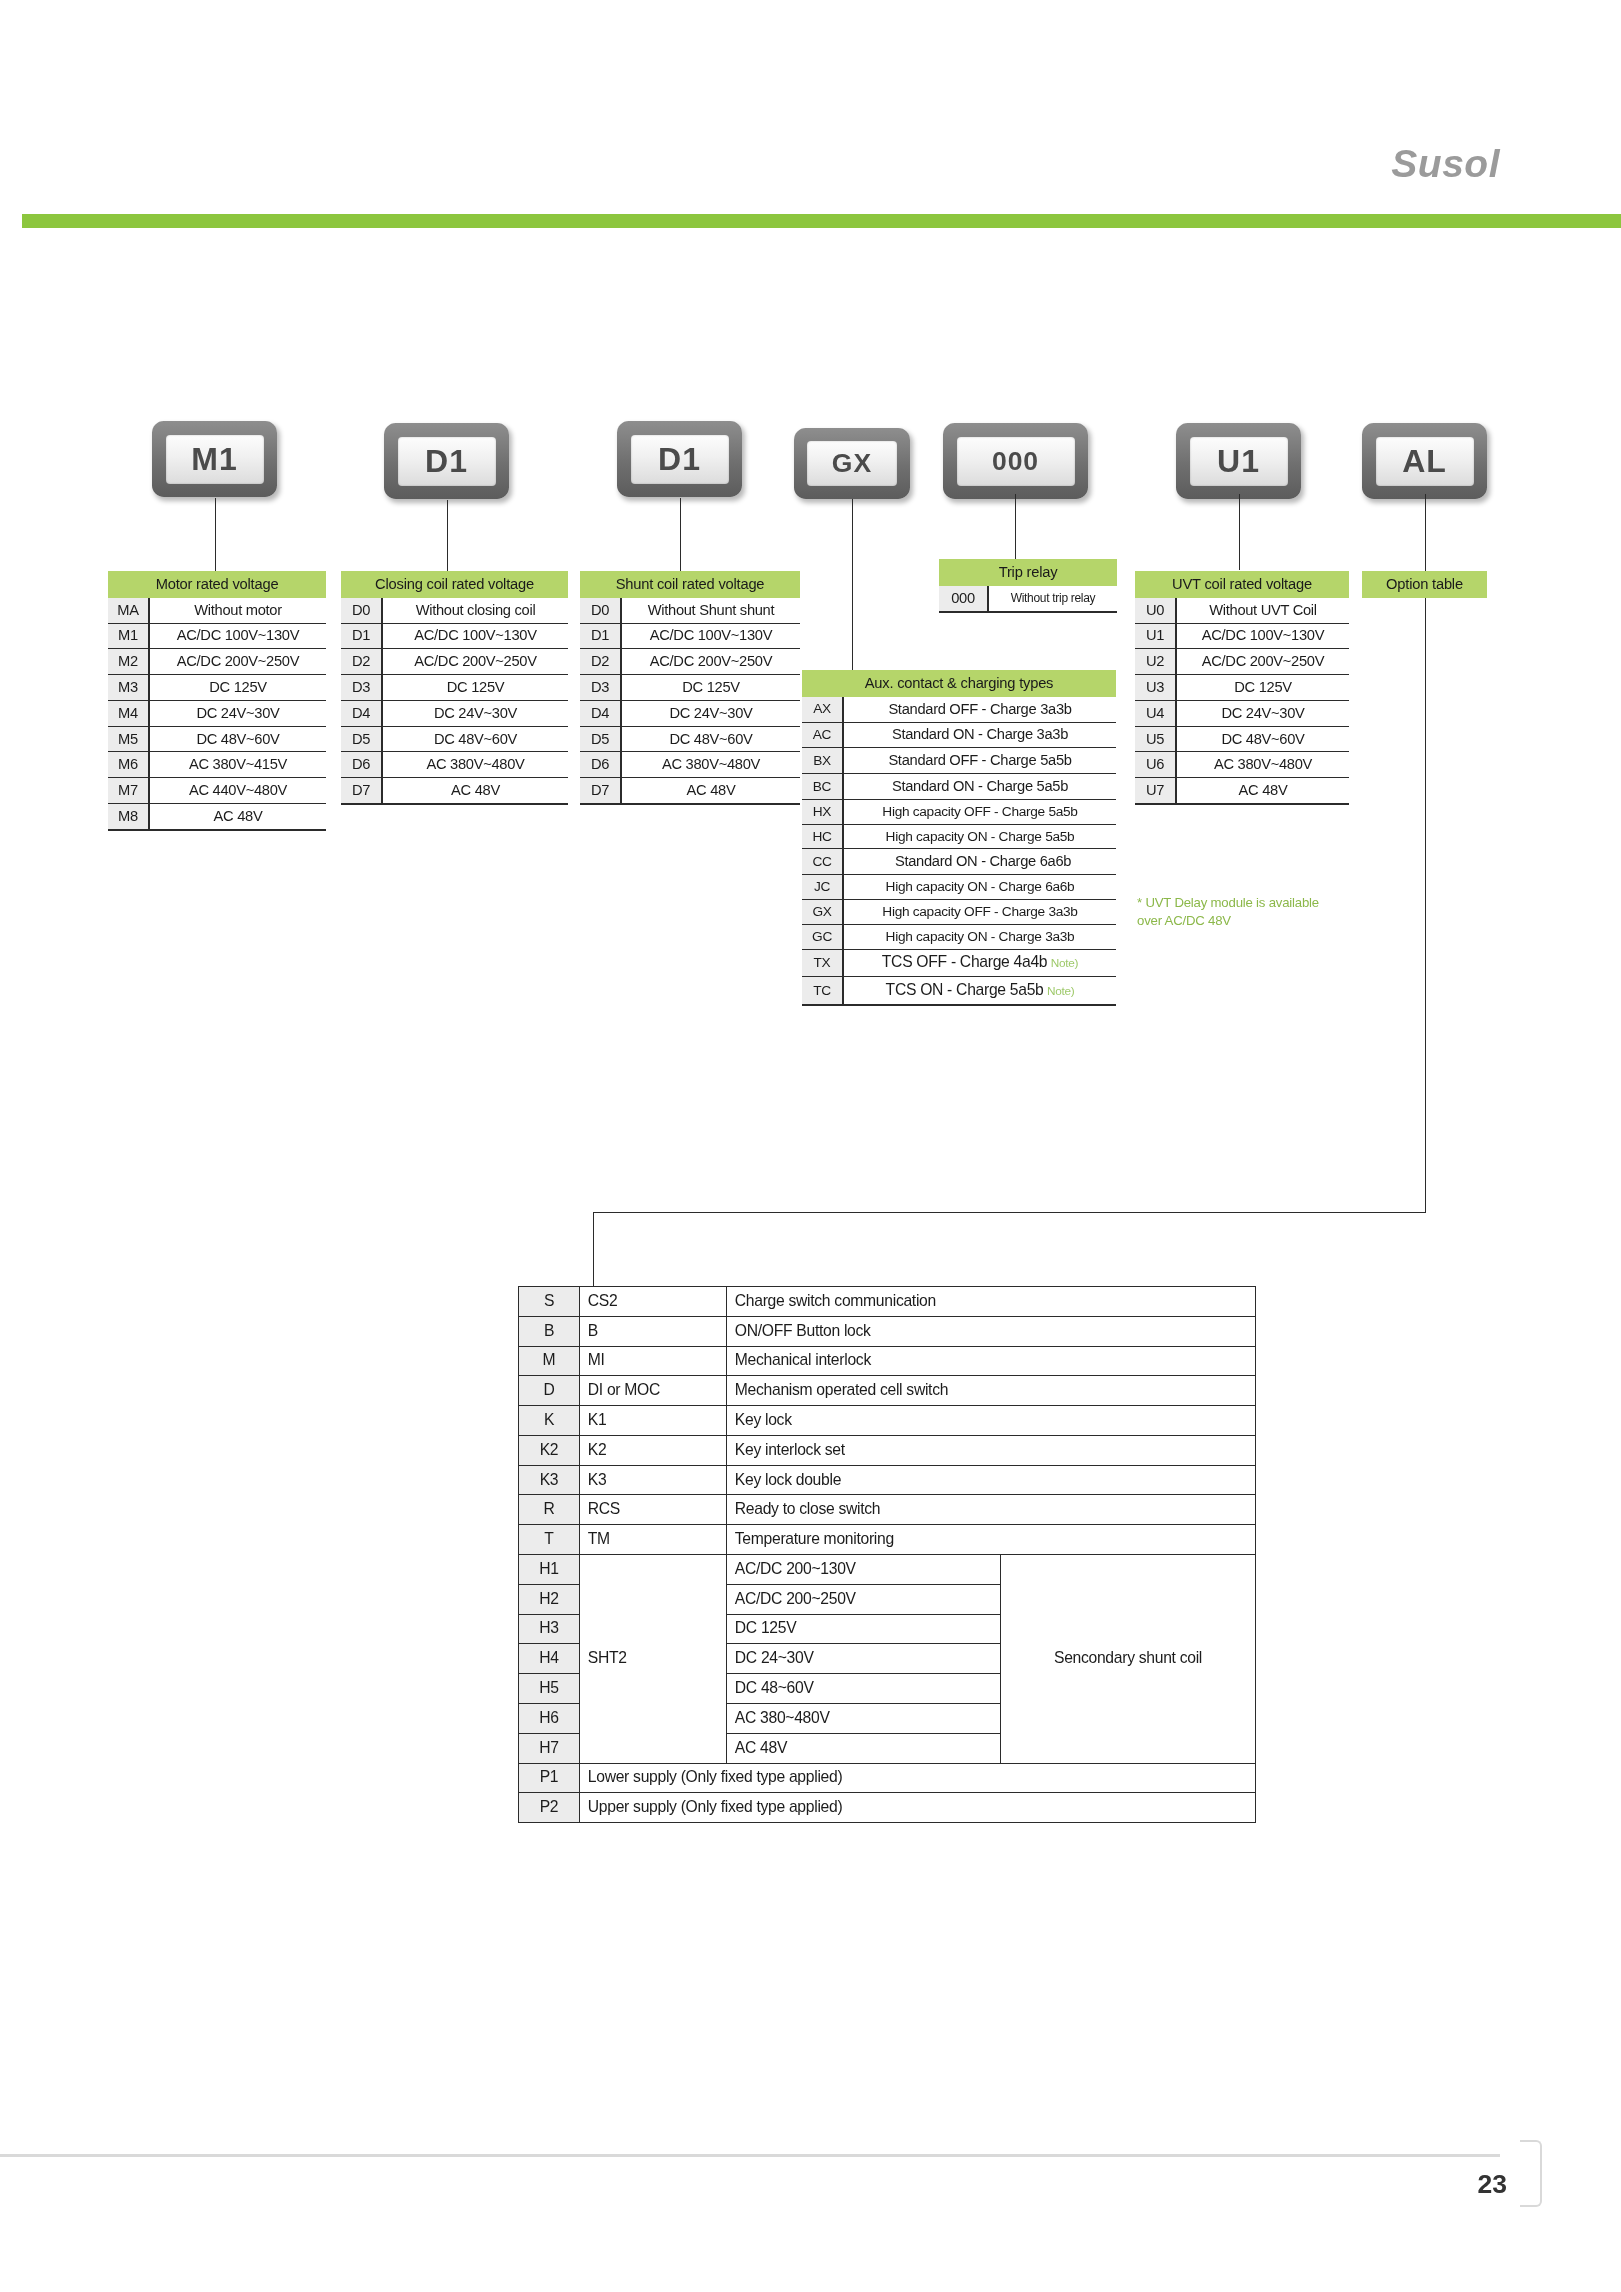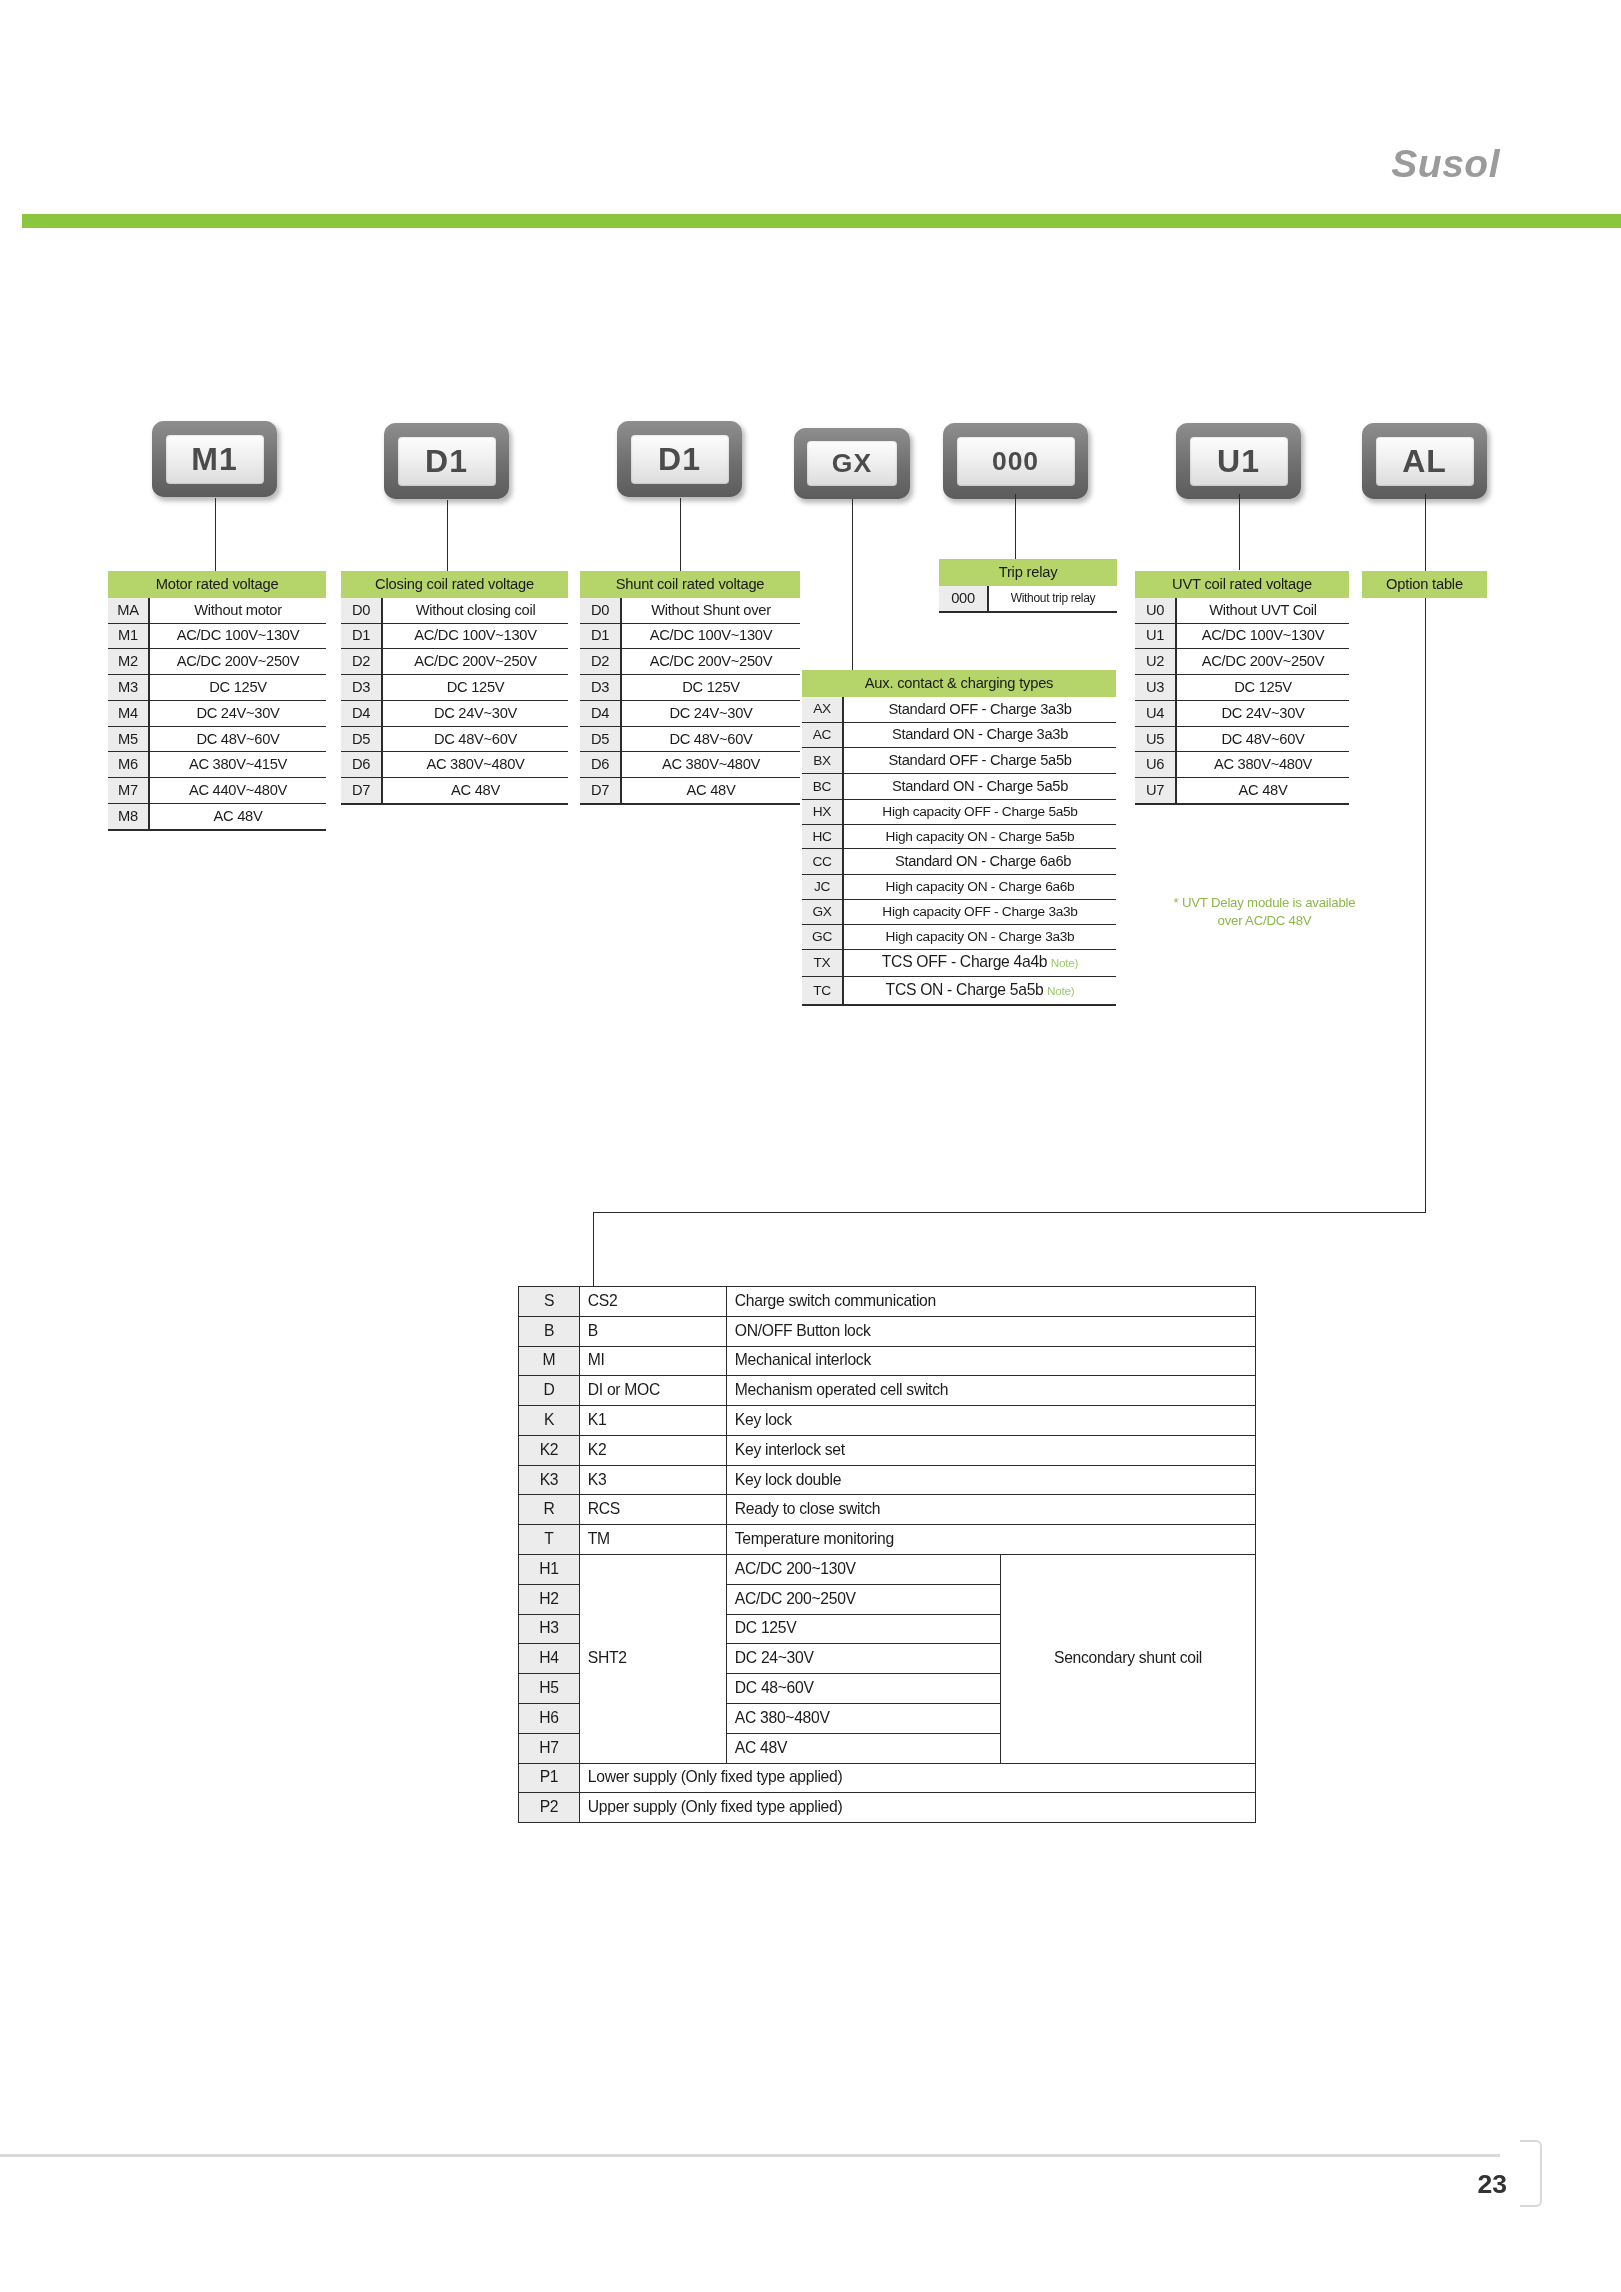--- a/index.html
+++ b/index.html
@@ -269,21 +269,21 @@
       </tbody>
     </table>
   </div>
 
   <div class="spec" style="left:580px; top:571px; width:220px;">
     <div class="spec-head">Shunt coil rated voltage</div>
     <table>
       <tbody>
         <tr>
             <td class="code">D0</td>
-            <td class="desc">Without Shunt over</td>
+            <td class="desc">Without Shunt shunt</td>
           </tr>
         <tr>
             <td class="code">D1</td>
             <td class="desc">AC/DC 100V~130V</td>
           </tr>
         <tr>
             <td class="code">D2</td>
             <td class="desc">AC/DC 200V~250V</td>
           </tr>
         <tr>
@@ -418,21 +418,21 @@
             <td class="desc">AC 380V~480V</td>
           </tr>
         <tr>
             <td class="code">U7</td>
             <td class="desc">AC 48V</td>
           </tr>
       </tbody>
     </table>
   </div>
 
-  <div class="note" style="left:1137px; top:894px; width:255px; white-space:pre-line;text-align:center;">* UVT Delay module is available
+  <div class="note" style="left:1137px; top:894px; width:255px; white-space:pre-line;">* UVT Delay module is available
   over AC/DC 48V</div>
 
   <div class="spec" style="left:1362px; top:571px; width:125px;">
     <div class="spec-head">Option table</div>
   </div>
 
   <div class="opt" style="left:518px; top:1286px;">
     <table>
       <tbody>
         <tr>

